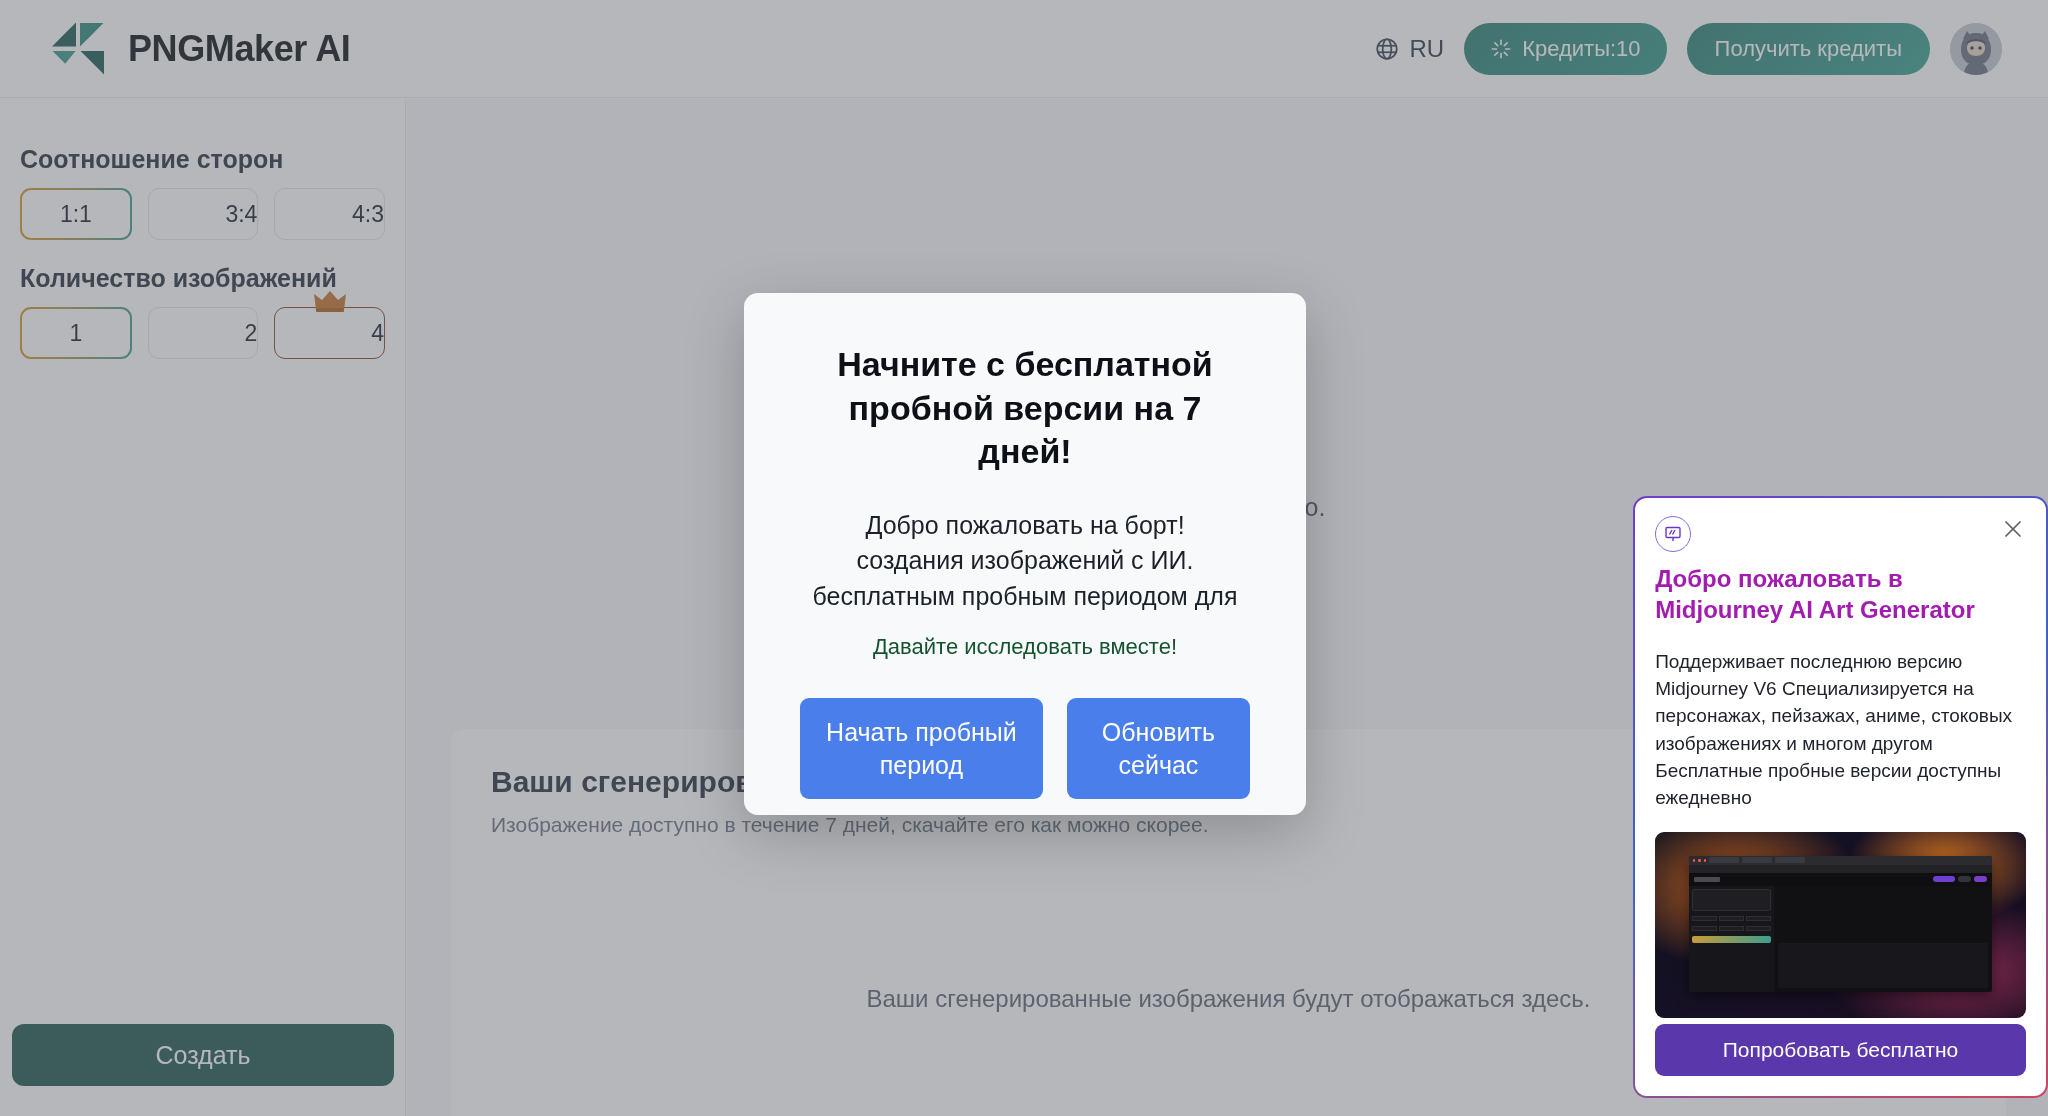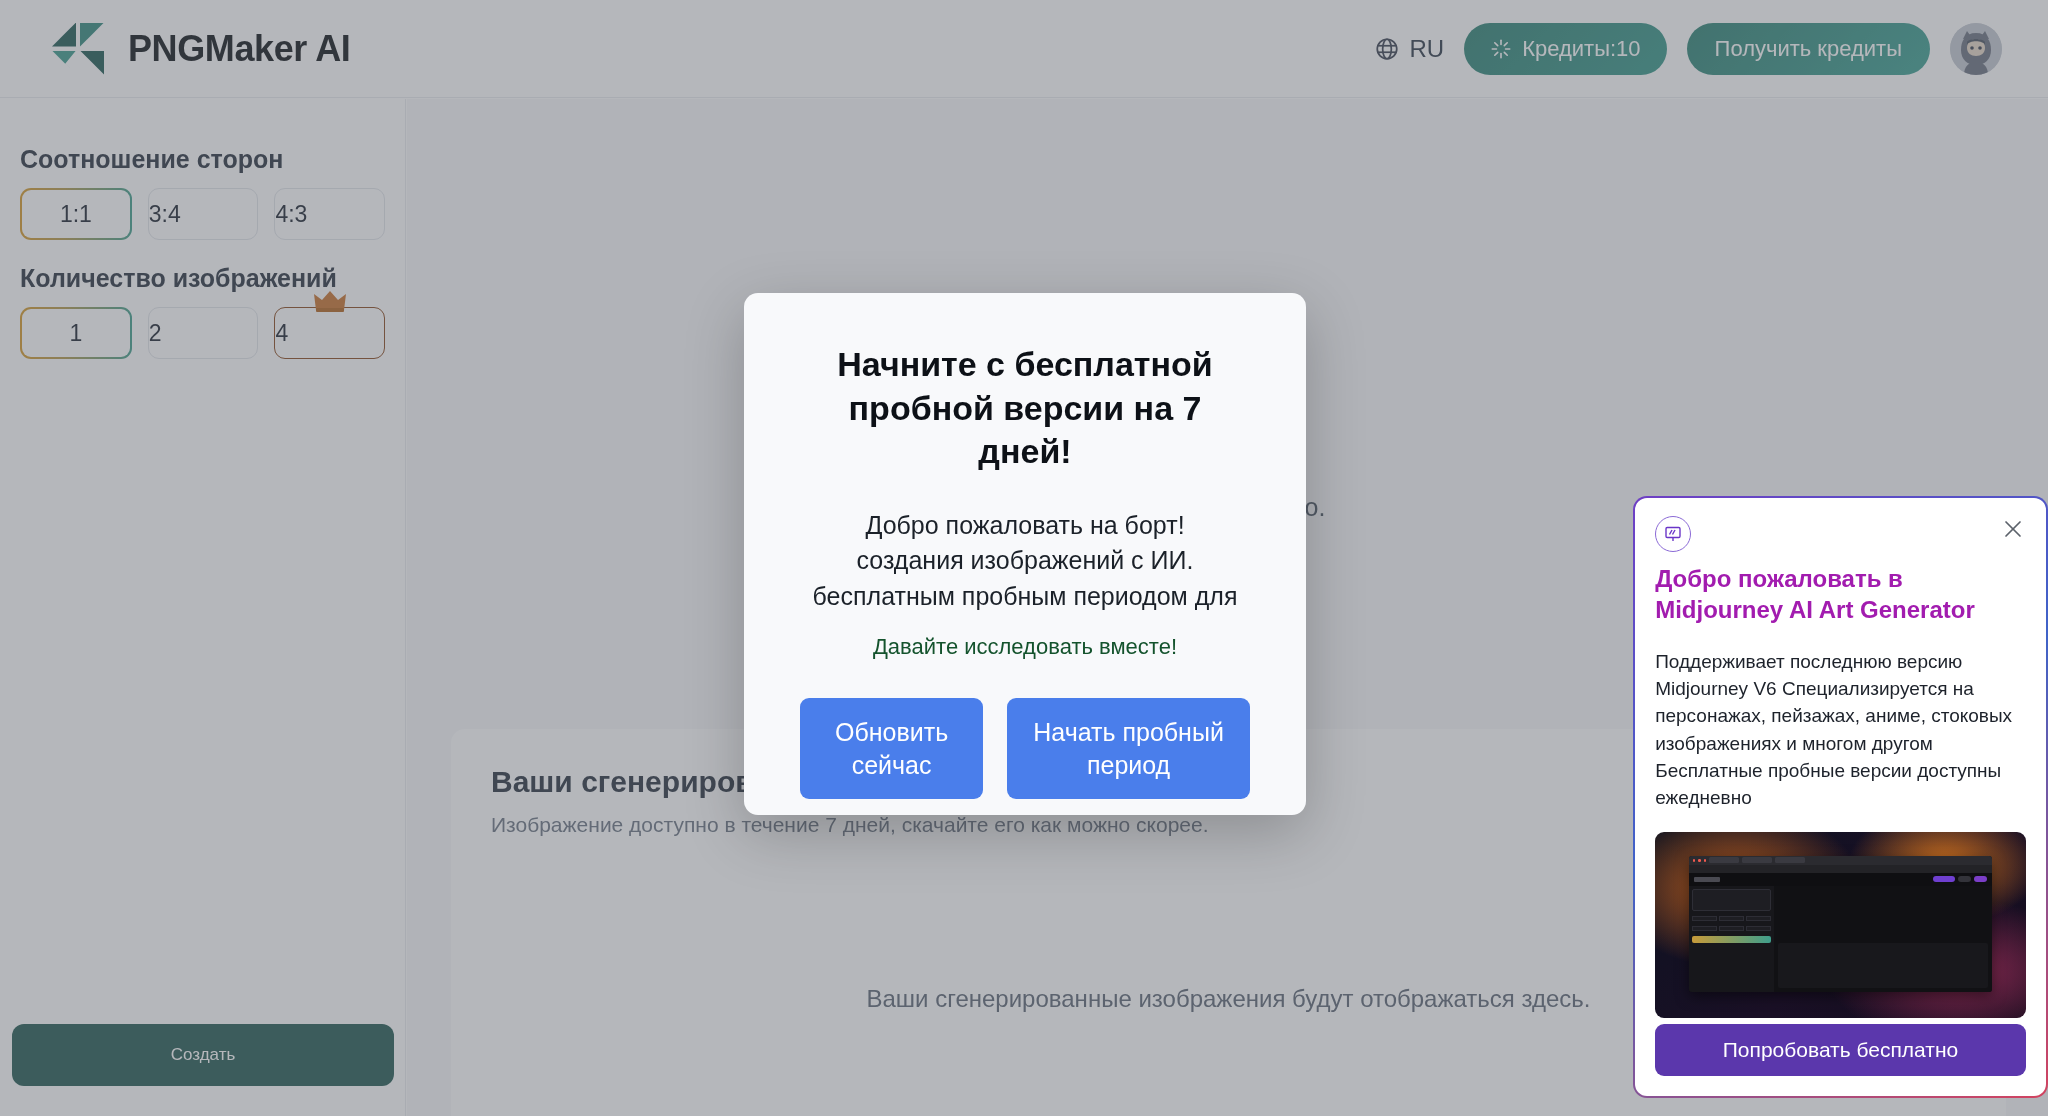--- a/index.html
+++ b/index.html
@@ -143,21 +143,21 @@
   .opt-btn {
     position: relative;
     flex: 1 1 0;
     height: 52px;
     border-radius: 11px;
     background: #ffffff;
     border: 1.6px solid #e2e5ea;
     font-size: 23px; color: #1c2430;
     font-family: "Liberation Sans", sans-serif;
     cursor: pointer;
-    display: flex; align-items: center; justify-content: flex-start;
+    display: flex; align-items: center; justify-content: flex-end;
   }
   .opt-btn.selected {
     border: none;
     padding: 1.6px;
     background: linear-gradient(90deg, #d79a28 0%, #b39a4d 40%, #3f9e8c 100%);
   }
   .opt-btn.selected > span {
     width: 100%; height: 100%;
     background: #ffffff; border-radius: 9px;
     display: flex; align-items: center; justify-content: center;
@@ -170,21 +170,21 @@
     transform: translateX(-50%);
     width: 34px; height: 24px; display: block;
   }
 
   .create-btn {
     position: absolute;
     left: 12px; bottom: 30px;
     width: 382px; height: 62px;
     border: none; border-radius: 12px;
     background: #235a52;
-    color: #ffffff; font-size: 17px;
+    color: #ffffff; font-size: 25px;
     font-family: "Liberation Sans", sans-serif;
     cursor: pointer;
   }
 
   
   .main {
     position: absolute;
     top: 99px; left: 407px;
     width: 1641px; height: 1017px;
     background: #f7f8fa;
@@ -459,22 +459,22 @@
 
   <div class="modal">
     <div class="modal-title">Начните с бесплатной пробной версии на 7 дней!</div>
     <div class="modal-body">
       <div>Добро пожаловать на борт!</div>
       <div>создания изображений с ИИ.</div>
       <div>бесплатным пробным периодом для</div>
     </div>
     <div class="modal-note">Давайте исследовать вместе!</div>
     <div class="modal-actions">
+      <button class="modal-btn">Начать пробный период</button>
       <button class="modal-btn secondary">Обновить сейчас</button>
-      <button class="modal-btn">Начать пробный период</button>
     </div>
   </div>
 
   <div class="promo">
     <div class="promo-inner">
 
       <div class="promo-top">
         <div class="promo-badge">
           <svg class="easel-icon" viewBox="0 0 20 20" fill="none" stroke="#6a35c8" stroke-width="1.4">
             <rect x="3" y="3.5" width="14" height="10" rx="1.2"></rect>

